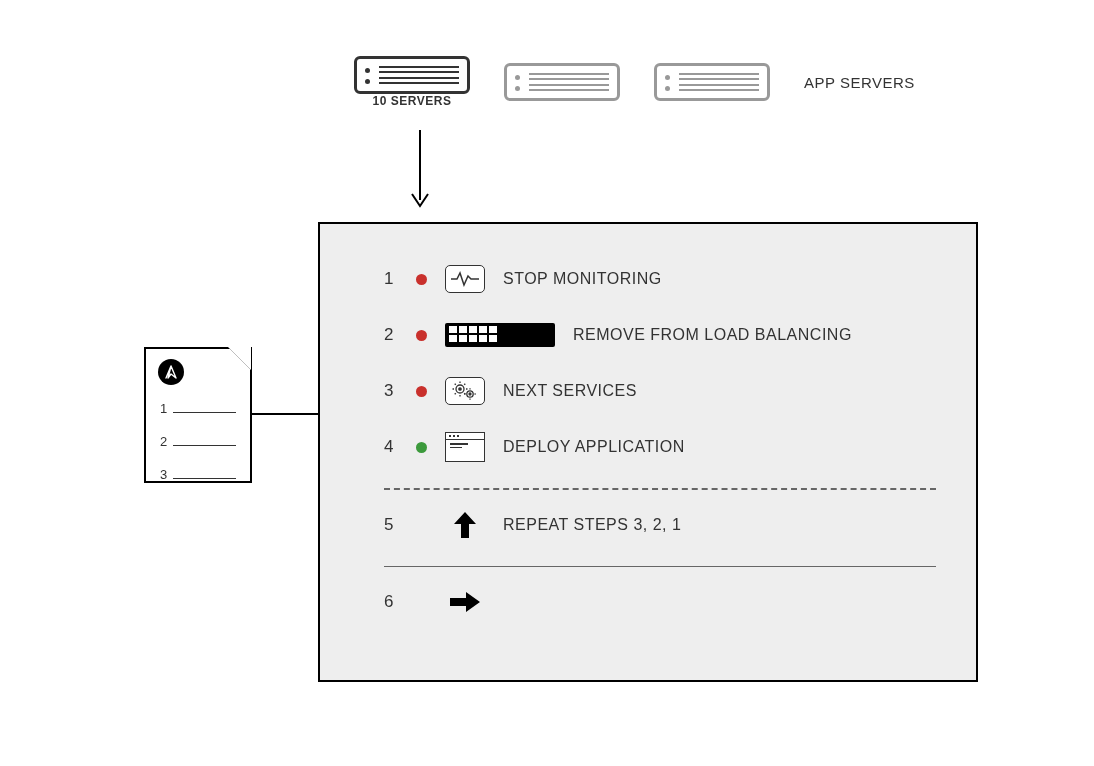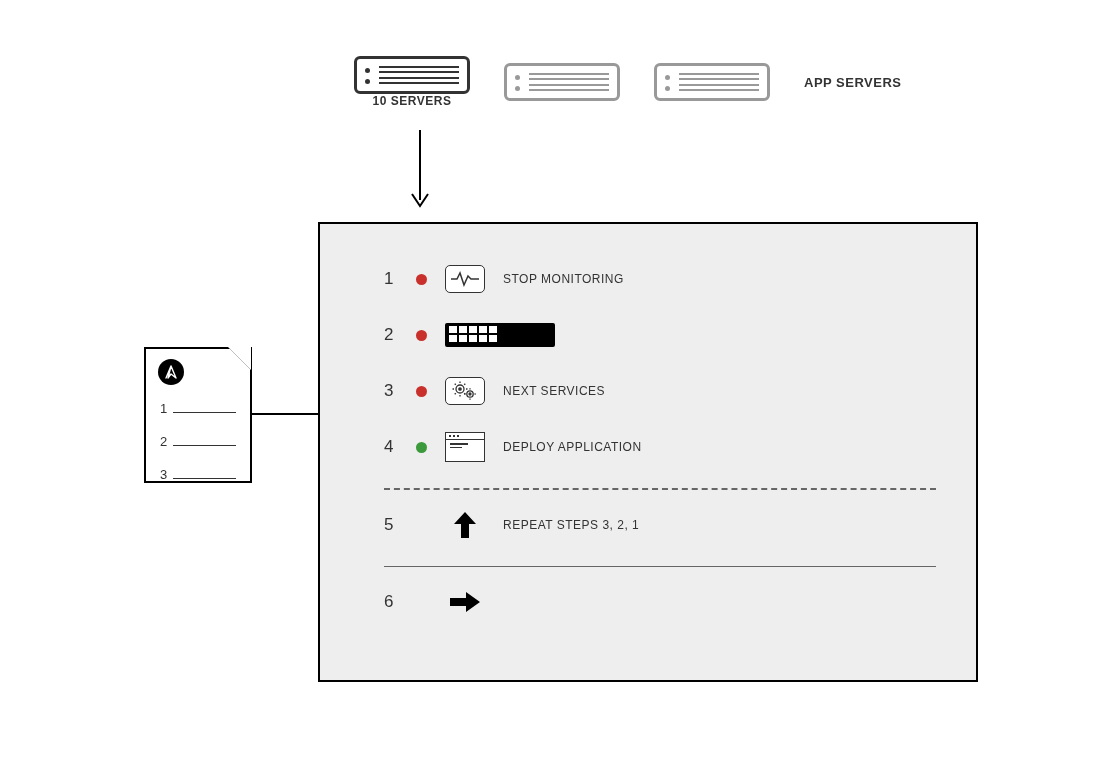--- a/index.html
+++ b/index.html
@@ -63,22 +63,22 @@
   }
   .server-box.dimmed .server-lines div { background: #999; }
   .server-caption {
     font-size: 12px;
     font-weight: 600;
     margin-top: 0;
     letter-spacing: 0.5px;
     color: #333;
   }
   .app-servers-label {
-    font-size: 13px;
-    font-weight: 700;
+    font-size: 15px;
+    font-weight: 400;
     letter-spacing: 0.5px;
     color: #333;
   }
   .arrow-down {
     position: absolute;
     top: 130px;
     left: 410px;
   }
   .playbook {
     position: absolute;
@@ -178,21 +178,21 @@
   .step-icon {
     width: 40px;
     height: 30px;
     display:flex;
     align-items:center;
     justify-content:center;
     flex-shrink:0;
   }
   .step-icon.wide { width: 110px; }
   .step-label {
-    font-size: 12px;
+    font-size: 16px;
     font-weight: 500;
     letter-spacing: 0.5px;
     color: #333;
   }
   .dashed-sep {
     border: none;
     border-top: 2px dashed #666;
     margin: 4px 0 20px 0;
   }
   .solid-sep {
@@ -353,20 +353,21 @@
             <div></div>
             <div></div>
           <div></div>
             <div></div>
             <div></div>
             <div></div>
             <div></div>
         </span>
       </span>
     </span>
+    <span class="step-label">REMOVE FROM LOAD BALANCING</span>
   </div>
 
   <div class="step-row">
     <span class="step-num">3</span>
     <span class="dot red"></span>
     <span class="step-icon">
       <span class="icon-box">
         <svg width="26" height="20" viewBox="0 0 26 20">
           <g fill="none" stroke="#333" stroke-width="1.3">
             <circle cx="8" cy="8" r="4"></circle>

